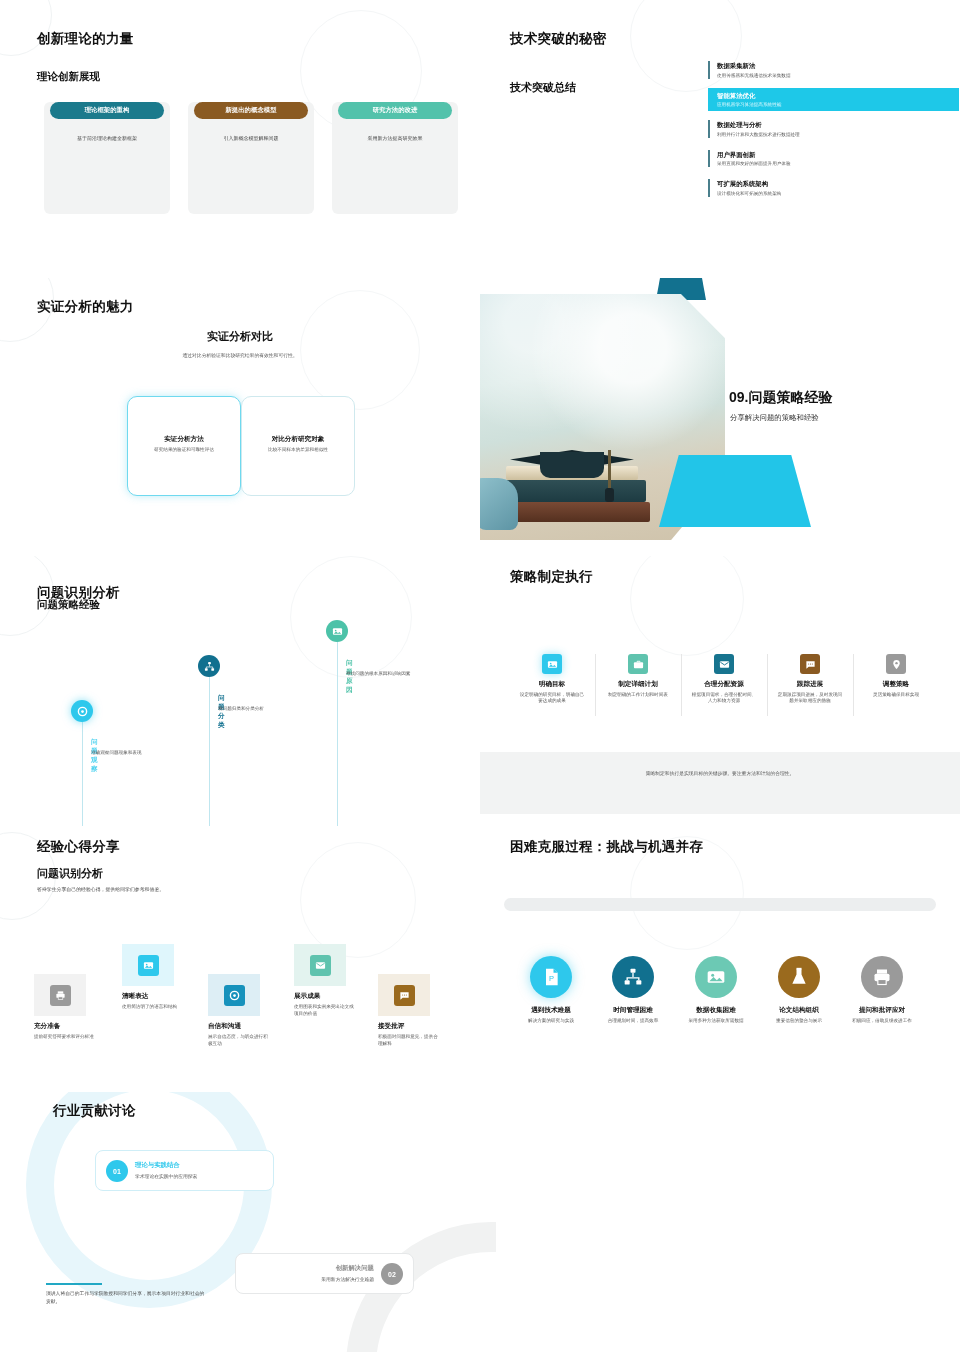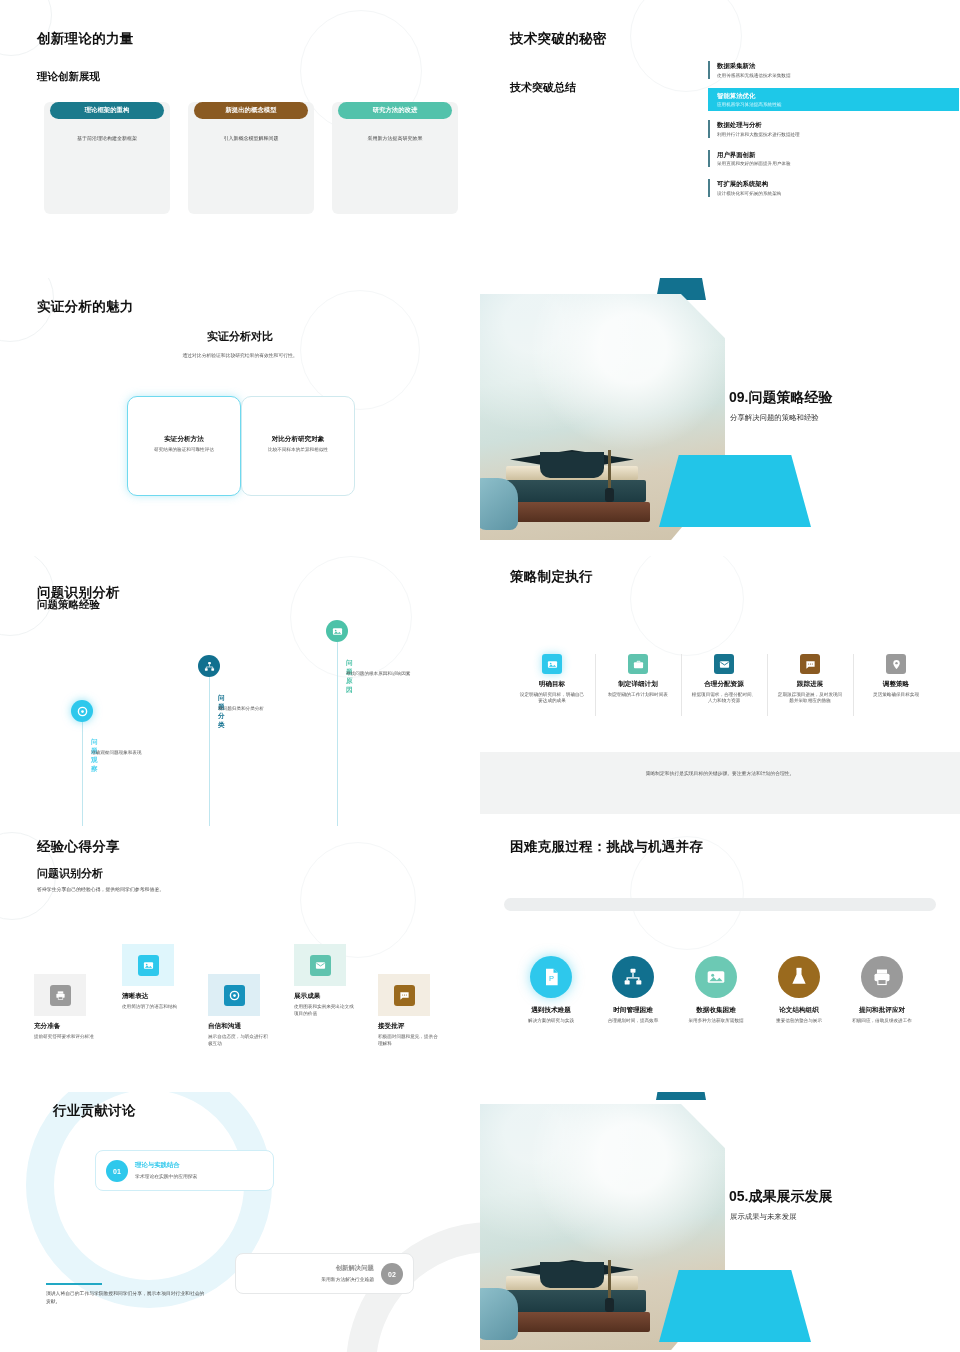--- a/index.html
+++ b/index.html
@@ -458,32 +458,14 @@
     <div class="ind-card" style="left:219px;top:161px;width:177px;height:39px;border-color:#e6e8e9;">
       <div class="ind-num" style="right:10px;top:9px;background:#9a9a9a;">02</div>
       <div class="ind-t" style="right:39px;top:10px;color:#8e8e8e;">创新解决问题</div>
       <div class="ind-d" style="right:39px;top:22px;">采用新方法解决行业难题</div>
     </div>
 
     <div style="position:absolute;left:30px;top:191px;width:56px;height:1.6px;background:#22a8c4;"></div>
     <div style="position:absolute;left:30px;top:198px;width:160px;font-size:4.8px;color:#444;line-height:1.6;">演讲人将自己的工作与学院教授和同学们分享，展示本项目对行业和社会的贡献。</div>
   </section>
 
-  <section class="slide photo-slide" style="left:480px;top:1092px;width:480px;height:260px;">
-    <div class="trap-dark" style="left:176px;top:-14px;"></div>
-    <div class="photo-clip" style="top:12px;height:246px;">
-      <div class="ph-books">
-        <div class="bk" style="left:18px;bottom:56px;width:132px;height:14px;background:linear-gradient(180deg,#f0e7d2,#cdbf9e);"></div>
-        <div class="bk" style="left:14px;bottom:34px;width:144px;height:22px;background:linear-gradient(180deg,#2f4f55,#1d3b42);"></div>
-        <div class="bk" style="left:10px;bottom:14px;width:152px;height:20px;background:linear-gradient(180deg,#7a4a35,#54301f);"></div>
-        <div class="cap" style="left:22px;bottom:66px;width:124px;height:20px;background:#14262c;clip-path:polygon(50% 0,100% 48%,50% 100%,0 48%);"></div>
-        <div class="cap" style="left:52px;bottom:58px;width:64px;height:26px;background:#1b333a;border-radius:0 0 10px 10px;"></div>
-        <div class="cap" style="left:120px;bottom:40px;width:3px;height:46px;background:#6b5c3a;"></div>
-        <div class="cap" style="left:117px;bottom:34px;width:9px;height:14px;background:#18262b;border-radius:3px;"></div>
-        <div class="cap" style="left:-12px;bottom:6px;width:42px;height:52px;background:linear-gradient(140deg,#8fc0cb,#5d94a4);border-radius:6px 20px 8px 10px;"></div>
-      </div>
-    </div>
-    <div class="trap-cyan" style="left:179px;top:178px;"></div>
-    <div class="ph-title" style="left:249px;top:96px;">05.成果展示发展</div>
-    <div class="ph-sub" style="left:250px;top:120px;">展示成果与未来发展</div>
-  </section>
 
 </div>
 
 </body></html>

